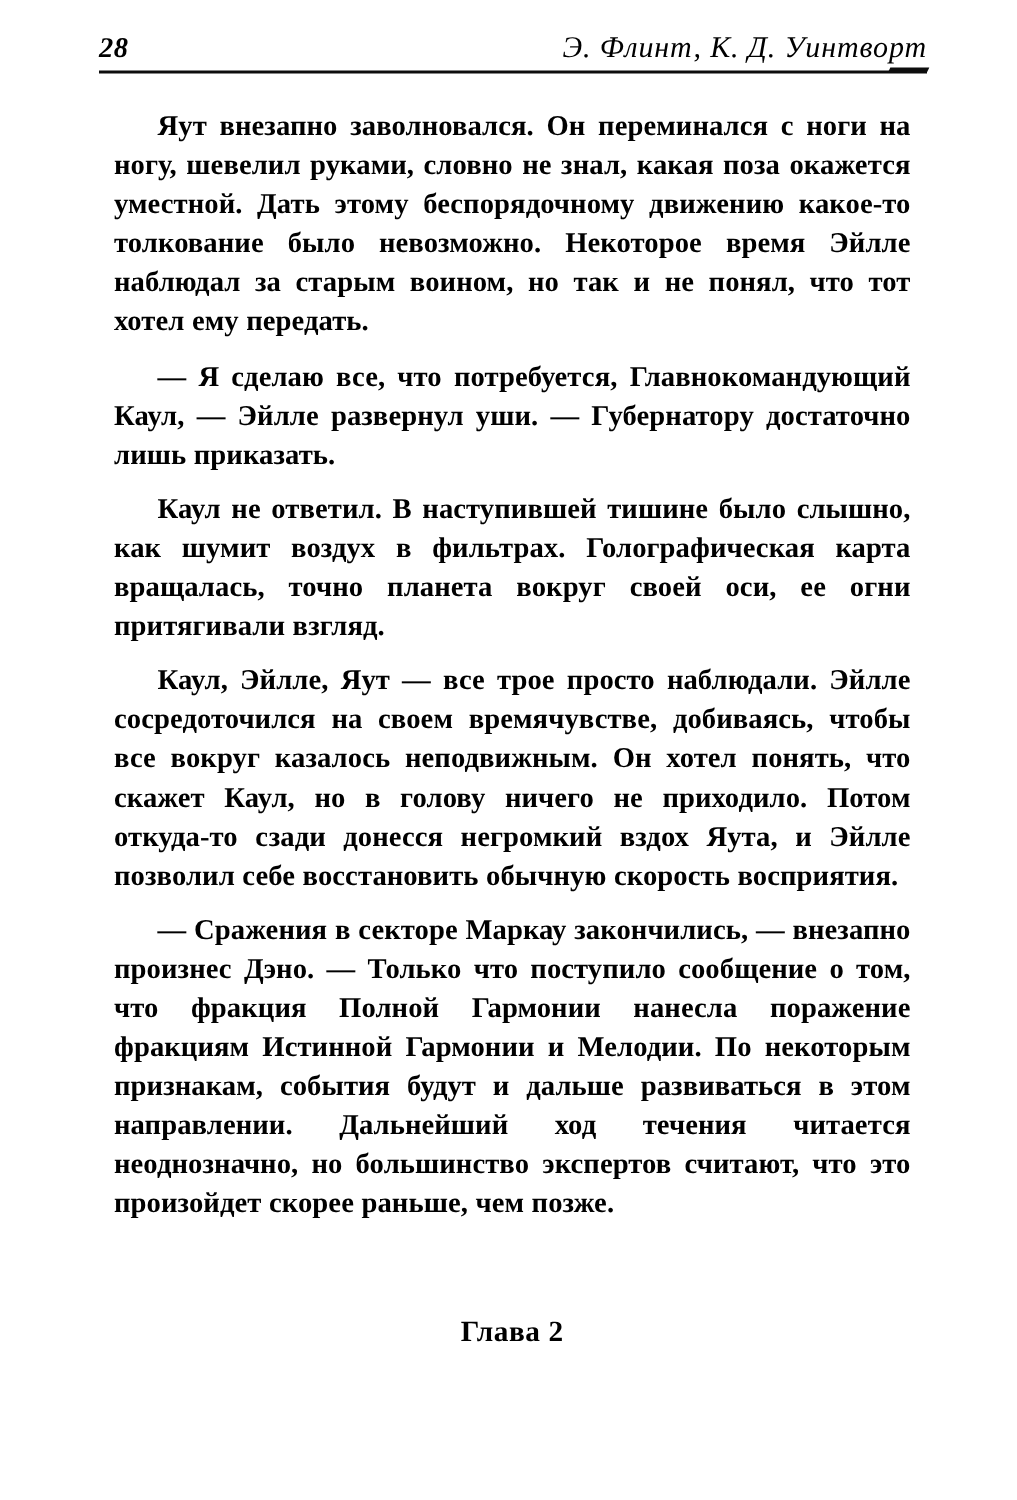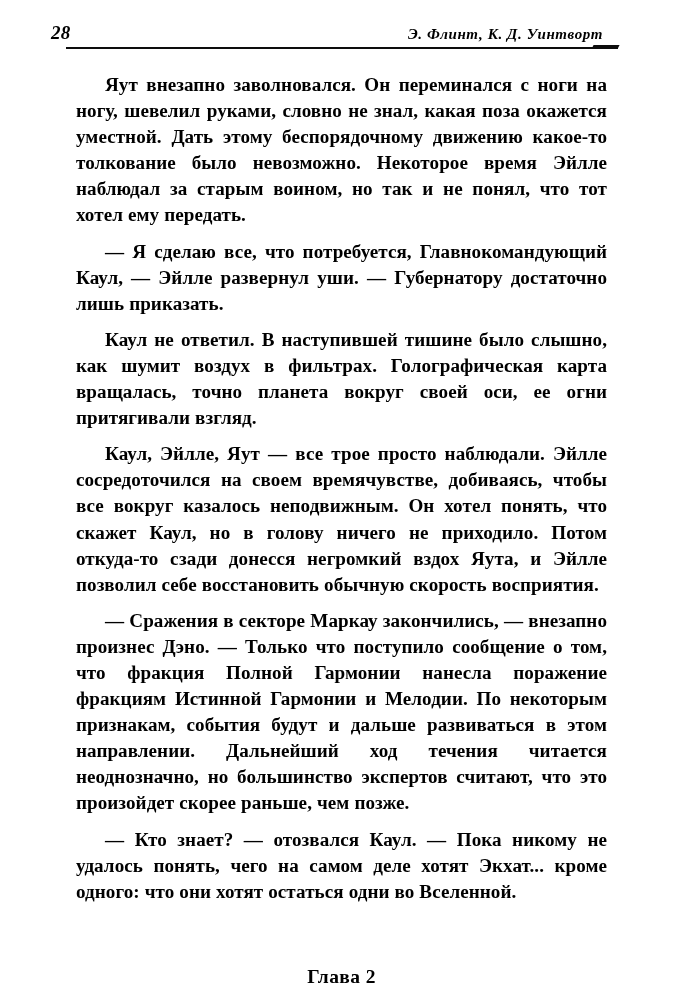--- a/index.html
+++ b/index.html
@@ -17,41 +17,41 @@
     background: #ffffff;
     overflow: hidden;
     font-family: "Liberation Serif", "DejaVu Serif", serif;
     color: #000000;
     -webkit-font-smoothing: none;
   }
 
   
   .running-head {
     position: absolute;
-    left: 51px;
+    left: 66px;
     top: 16px;
     width: 552px;
     height: 26px;
     display: flex;
     align-items: flex-end;
     justify-content: space-between;
     text-align: right;
   }
 
   .folio {
     font-size: 19px;
     font-weight: bold;
     font-style: italic;
     letter-spacing: 0.3px;
     line-height: 1;
   }
 
   .head-title {
-    font-size: 15px;
-    font-weight: bold;
+    font-size: 20px;
+    font-weight: normal;
     font-style: italic;
     letter-spacing: 0.6px;
     line-height: 1;
     white-space: nowrap;
   }
 
   .head-rule {
     position: absolute;
     left: 66px;
     top: 47px;
@@ -124,19 +124,18 @@
     <p class="para">— Я сделаю все, что потребуется, Главнокомандующий Каул, — Эйлле развернул уши. — Губернатору достаточно лишь приказать.</p>
 
     <p class="para">Каул не ответил. В наступившей тишине было слышно, как шумит воздух в фильтрах. Голографическая карта вращалась, точно планета вокруг своей оси, ее огни притягивали взгляд.</p>
 
     <p class="para">Каул, Эйлле, Яут — все трое просто наблюдали. Эйлле сосредоточился на своем времячувстве, добиваясь, чтобы все вокруг казалось неподвижным. Он хотел понять, что скажет Каул, но в голову ничего не приходило. Потом откуда-то сзади донесся негромкий вздох Яута, и Эйлле позволил себе восстановить обычную скорость восприятия.</p>
 
     <p class="para">— Сражения в секторе Маркау закончились, — внезапно произнес Дэно. — Только что поступило сообщение о том, что фракция Полной Гармонии нанесла поражение фракциям Истинной Гармонии и Мелодии. По некоторым признакам, события будут и дальше развиваться в этом направлении. Дальнейший ход течения читается неоднозначно, но большинство экспертов считают, что это произойдет скорее раньше, чем позже.</p>
 
 
 
-    <p class="para">— Кто знает? — отозвался Каул. — Пока никому не удалось понять, чего на самом деле хотят Экхат... кроме одного: что они хотят остаться одни во Вселенной.</p>
 
     <h2 class="chapter-head">Глава 2</h2>
 
   </div>
 
 </div>
 
 </body></html>

